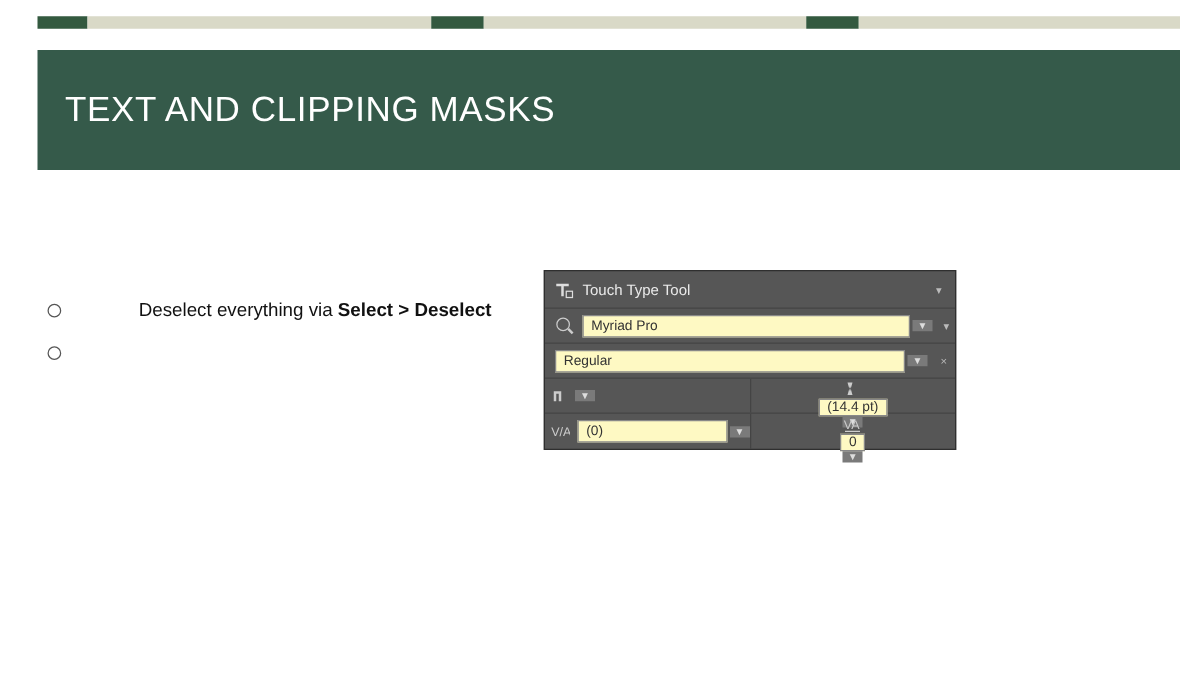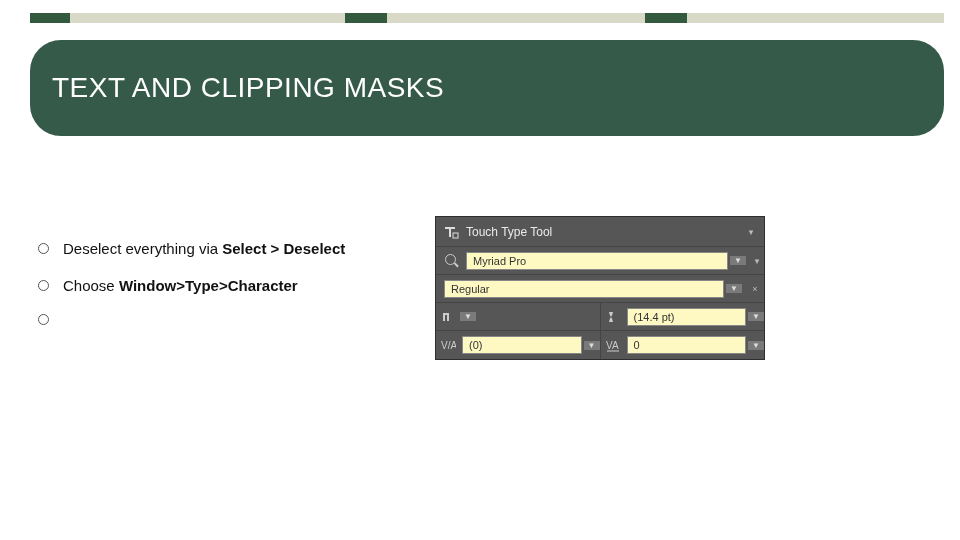--- a/index.html
+++ b/index.html
@@ -12,51 +12,51 @@
   .seg { height: 10px; }
   .seg1 { width: 40px; background: #33593f; }
   .seg2 { width: 275px; background: #d9d9c7; }
   .seg3 { width: 42px; background: #33593f; }
   .seg4 { width: 258px; background: #d9d9c7; }
   .seg5 { width: 42px; background: #33593f; }
   .seg6 { flex: 1; background: #d9d9c7; }
 
   .titlebar {
     position: absolute; top: 40px; left: 30px; right: 16px;
-    height: 96px; background: #355a4a; display: flex; align-items: center; padding-left: 22px; border-radius: 31px;
+    height: 96px; background: #355a4a; display: flex; align-items: center; padding-left: 22px;
   }
   .titlebar h1 {
     color: #fff; font-weight: 400; font-size: 28px; letter-spacing: 0.5px;
     font-family: Arial, Helvetica, sans-serif;
   }
 
   .content { position: absolute; top: 240px; left: 30px; right: 16px; display: flex; }
   .bullets { width: 410px; padding-left: 8px; }
-  .bullets li { list-style: none; font-size: 15px; color: #111; margin-bottom: 20px; display: flex; align-items: center; }
+  .bullets li { list-style: none; font-size: 15px; color: #111; margin-bottom: 20px; display: flex; align-items: center; gap: 48px; }
   .ring { display:inline-block; width:11px; height:11px; border:1.6px solid #555; border-radius:50%; margin-right:14px; flex:0 0 auto; }
   .bullets li .txt { display:inline; }
   .bullets b { font-weight: 700; }
 
   
   .panel {
     width: 330px; background:#565656; color:#ccc; font-size:12px;
     position: absolute; left: 435px; top: 216px; border:1px solid #2f2f2f;
   }
   .prow { display:flex; align-items: stretch; border-bottom:1px solid #444; }
   .prow:last-child { border-bottom:none; }
 
   .toolrow { height:30px; align-items:center; padding:0 6px; gap:6px; }
   .tticon { width:18px; height:18px; display:flex; align-items:center; justify-content:center; color:#ddd; }
   .toollabel { font-size:12px; color:#eaeaea; }
   .spacer { flex:1; }
   .tris { width:14px; display:flex; align-items:center; justify-content:center; color:#bbb; font-size:9px; }
 
   .fieldrow { height:28px; }
   .half { flex:1; display:flex; align-items:center; border-right:1px solid #444; }
-  .half:last-child { border-right:none; }
+  .half:last-child { border-right:none;flex-direction:column; }
   .icn { width:24px; display:flex; align-items:flex-end; justify-content:center; color:#ccc; }
   .input {
     flex:1; background:#fef9c3; color:#333; height:18px; margin:0 2px; padding:0 6px;
     font-size:11px; display:flex; align-items:center; border:1px solid #888;
   }
   .dd { width:16px; background:#7a7a7a; display:flex; align-items:center; justify-content:center; color:#ddd; font-size:8px; }
   .fullinput { flex:1; display:flex; align-items:center; padding:0 4px; }
 
   .mag { width:18px; height:18px; display:inline-block; position:relative; }
   .mag::before { content:""; position:absolute; width:9px; height:9px; border:1.5px solid #ccc; border-radius:50%; left:2px; top:2px; }
@@ -80,26 +80,20 @@
   <div class="titlebar">
     <h1>TEXT AND CLIPPING MASKS</h1>
   </div>
 
   <div class="content">
     <ul class="bullets">
       <li>
         <span class="ring"></span>
         <span class="txt">
           <span>Deselect everything via </span><b>Select &gt; Deselect</b><span></span>
-        </span>
-      </li>
-      <li>
-        <span class="ring"></span>
-        <span class="txt">
-          <span>Choose  </span><b>Window&gt;Type&gt;Character</b><span></span>
         </span>
       </li>
       <li>
         <span class="ring"></span>
       </li>
     </ul>
   </div>
 
   <div class="panel">
     <div class="prow toolrow">

